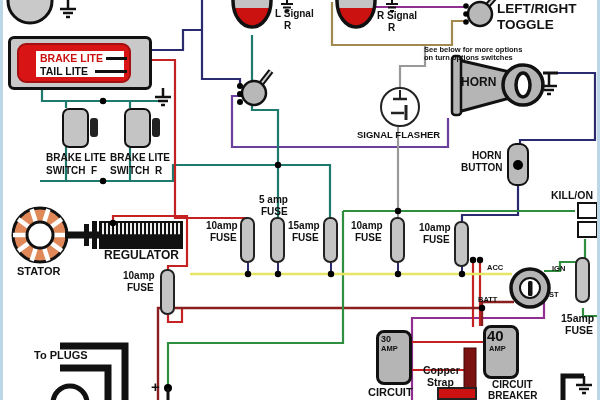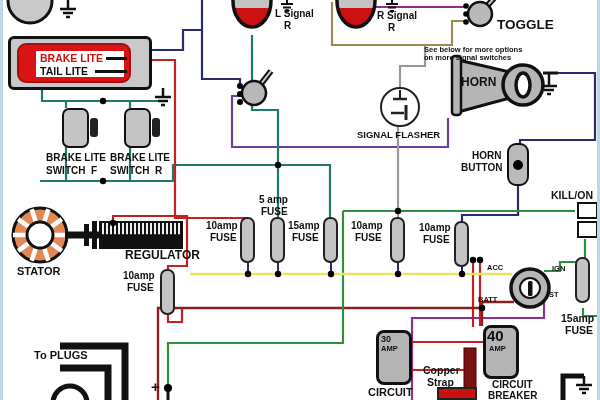--- a/index.html
+++ b/index.html
@@ -244,42 +244,43 @@
 <div class="edge" style="left:597px;"></div>
 
 <div class="lbl" style="left:40px;top:53px;font-size:10.5px;color:#cc1111;">BRAKE LITE</div>
 <div class="lbl" style="left:40px;top:66px;font-size:10.5px;">TAIL LITE</div>
 
 <div class="lbl" style="left:275px;top:9px;font-size:10px;">L Signal</div>
 <div class="lbl" style="left:284px;top:21px;font-size:10px;">R</div>
 <div class="lbl" style="left:377px;top:11px;font-size:10px;">R Signal</div>
 <div class="lbl" style="left:388px;top:23px;font-size:10px;">R</div>
 
+<div class="lbl" style="left:497px;top:2px;font-size:13.5px;">LEFT/RIGHT</div>
 <div class="lbl" style="left:497px;top:18px;font-size:13.5px;">TOGGLE</div>
 <div class="lbl" style="left:424px;top:46px;font-size:7.5px;">See below for more options</div>
-<div class="lbl" style="left:424px;top:54px;font-size:7.5px;">on more signal switches</div>
+<div class="lbl" style="left:424px;top:54px;font-size:7.5px;">on turn options switches</div>
 
 <div class="lbl" style="left:461px;top:76px;font-size:12px;">HORN</div>
 <div class="lbl" style="left:357px;top:130px;font-size:9.5px;text-align:right;">SIGNAL FLASHER</div>
 <div class="lbl" style="left:472px;top:151px;font-size:10px;">HORN</div>
 <div class="lbl" style="left:461px;top:163px;font-size:10px;">BUTTON</div>
 <div class="lbl" style="left:551px;top:190px;font-size:10.5px;">KILL/ON</div>
 
 <div class="lbl" style="left:487px;top:264px;font-size:7.5px;">ACC</div>
 <div class="lbl" style="left:552px;top:265px;font-size:7.5px;">IGN</div>
 <div class="lbl" style="left:478px;top:296px;font-size:7.5px;">BATT</div>
 <div class="lbl" style="left:549px;top:291px;font-size:7.5px;">ST</div>
 
 <div class="lbl" style="left:46px;top:153px;font-size:10px;">BRAKE LITE</div>
 <div class="lbl" style="left:46px;top:166px;font-size:10px;">SWITCH  F</div>
 <div class="lbl" style="left:110px;top:153px;font-size:10px;">BRAKE LITE</div>
 <div class="lbl" style="left:110px;top:166px;font-size:10px;">SWITCH  R</div>
 
 <div class="lbl" style="left:17px;top:266px;font-size:11px;">STATOR</div>
-<div class="lbl" style="left:125px;top:249px;font-size:12px;">REGULATOR</div>
+<div class="lbl" style="left:104px;top:249px;font-size:12px;">REGULATOR</div>
 
 <div class="lbl" style="left:206px;top:221px;font-size:10px;">10amp</div>
 <div class="lbl" style="left:210px;top:233px;font-size:10px;">FUSE</div>
 <div class="lbl" style="left:259px;top:195px;font-size:10px;">5 amp</div>
 <div class="lbl" style="left:261px;top:207px;font-size:10px;">FUSE</div>
 <div class="lbl" style="left:288px;top:221px;font-size:10px;">15amp</div>
 <div class="lbl" style="left:292px;top:233px;font-size:10px;">FUSE</div>
 <div class="lbl" style="left:351px;top:221px;font-size:10px;">10amp</div>
 <div class="lbl" style="left:355px;top:233px;font-size:10px;">FUSE</div>
 <div class="lbl" style="left:419px;top:223px;font-size:10px;">10amp</div>

